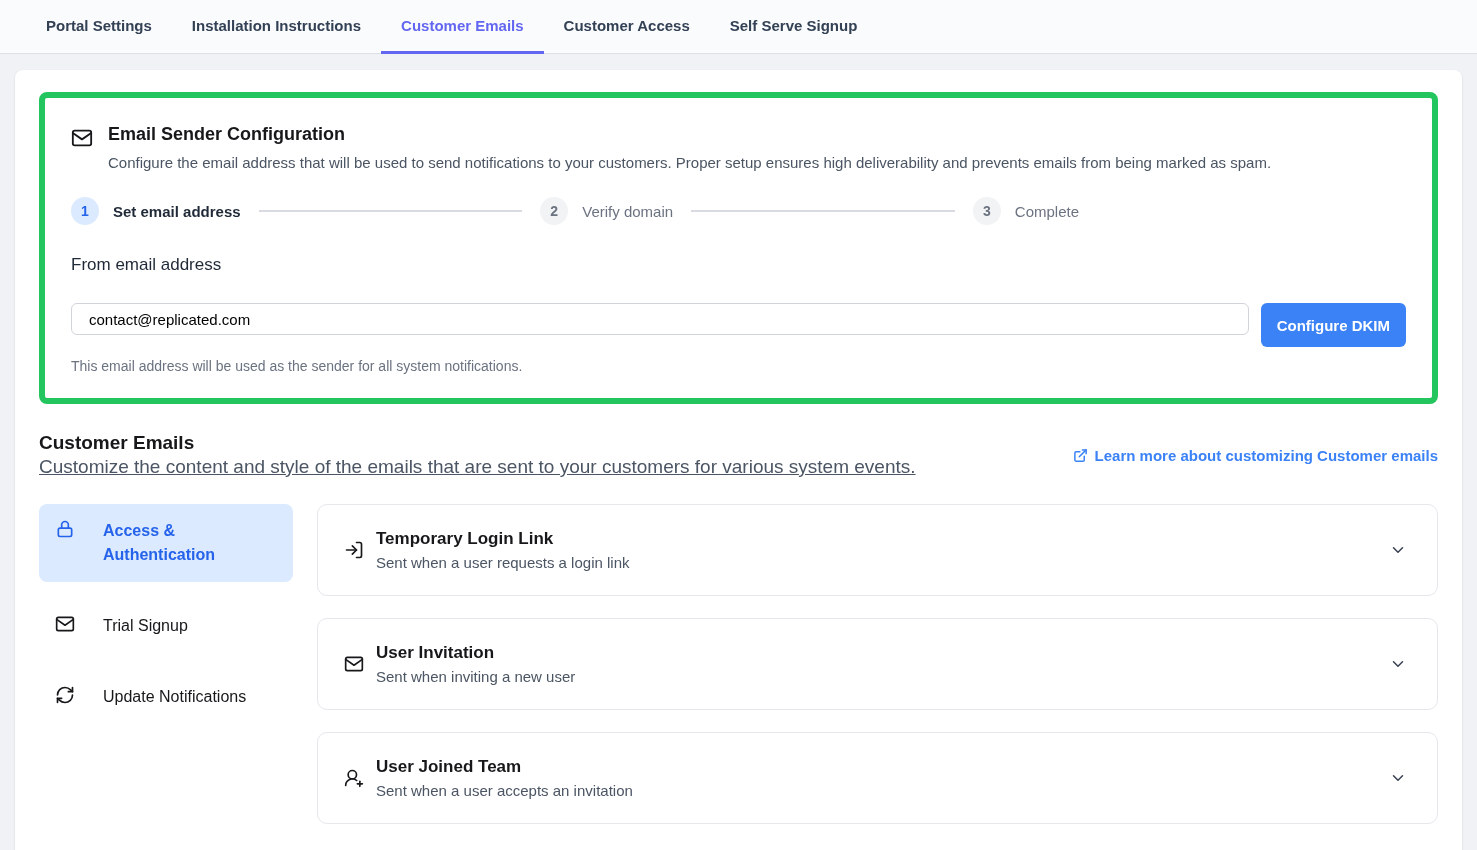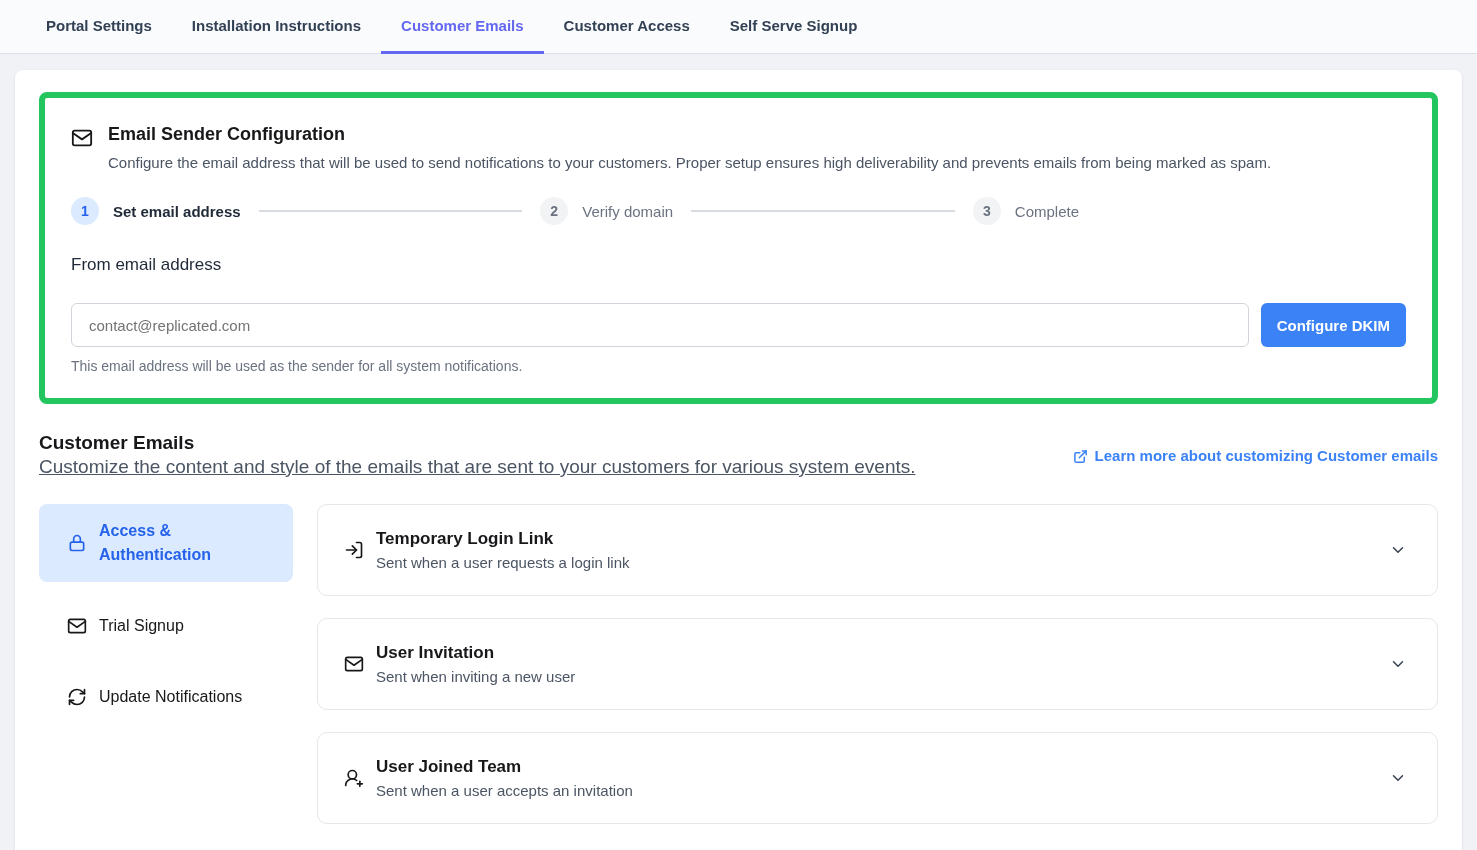--- a/index.html
+++ b/index.html
@@ -74,54 +74,54 @@
   }
   .step.current .step-circle { background: #dbeafe; color: #2563eb; }
   .step-label { font-size: 15px; color: #6b7280; }
   .step.current .step-label { color: #1f2937; font-weight: 600; }
   .step-line { flex: 1; height: 2px; background: #d8dce2; margin: 0 18px; }
 
   .from-group { margin-top: 30px; }
   .from-label { display: block; font-size: 17px; font-weight: 400; color: #1f2937; margin-bottom: 28px; }
   .input-row { display: flex; gap: 12px; }
   .email-input {
-    flex: 1; height: 44px;
+    flex: 1; height: 32px;
     border: 1px solid #d1d5db; border-radius: 6px;
     padding: 0 17px;
     font-family: "Liberation Sans", sans-serif;
-    font-size: 15px; color: #737373;
+    font-size: 15px; color: #000000;
     background: #ffffff;
     outline: none;
   }
   .dkim-btn {
     height: 44px; padding: 0 16px;
     background: #3b82f6; color: #ffffff;
     border: none; border-radius: 6px;
     font-family: "Liberation Sans", sans-serif;
     font-size: 15px; font-weight: 600;
     cursor: pointer; white-space: nowrap;
   }
   .helper-text { margin-top: 11px; font-size: 14px; color: #6b7280; }
 
   
   .section-head { display: flex; justify-content: space-between; align-items: center; }
   .section-title { font-size: 19px; font-weight: 700; color: #18181b; }
   .section-desc { font-size: 19px; color: #4b5563; margin-top: 2px; text-decoration: underline; }
   .learn-link {
-    display: flex; align-items: flex-end; gap: 7px;
+    display: flex; align-items: center; gap: 7px;
     color: #3b82f6; font-size: 15px; font-weight: 700;
     text-decoration: none; cursor: pointer; white-space: nowrap;
   }
 
   .emails-layout { display: flex; gap: 24px; margin-top: 26px; }
 
   .side-nav { width: 254px; flex-shrink: 0; }
   .side-item {
-    display: flex; align-items: center; gap: 12px;
-    padding: 15px 28px; border-radius: 8px;
+    display: flex; gap: 28px;
+    padding: 15px 16px; border-radius: 8px;
     margin-bottom: 17px; cursor: pointer;
     font-size: 16px; font-weight: 500; color: #18181b;
     line-height: 1.5;
   }
   .side-item.active {
     background: #dbeafe; color: #2563eb; font-weight: 600;
   }
   .side-item .icon { flex-shrink: 0; }
 
   .email-list { flex: 1; }

